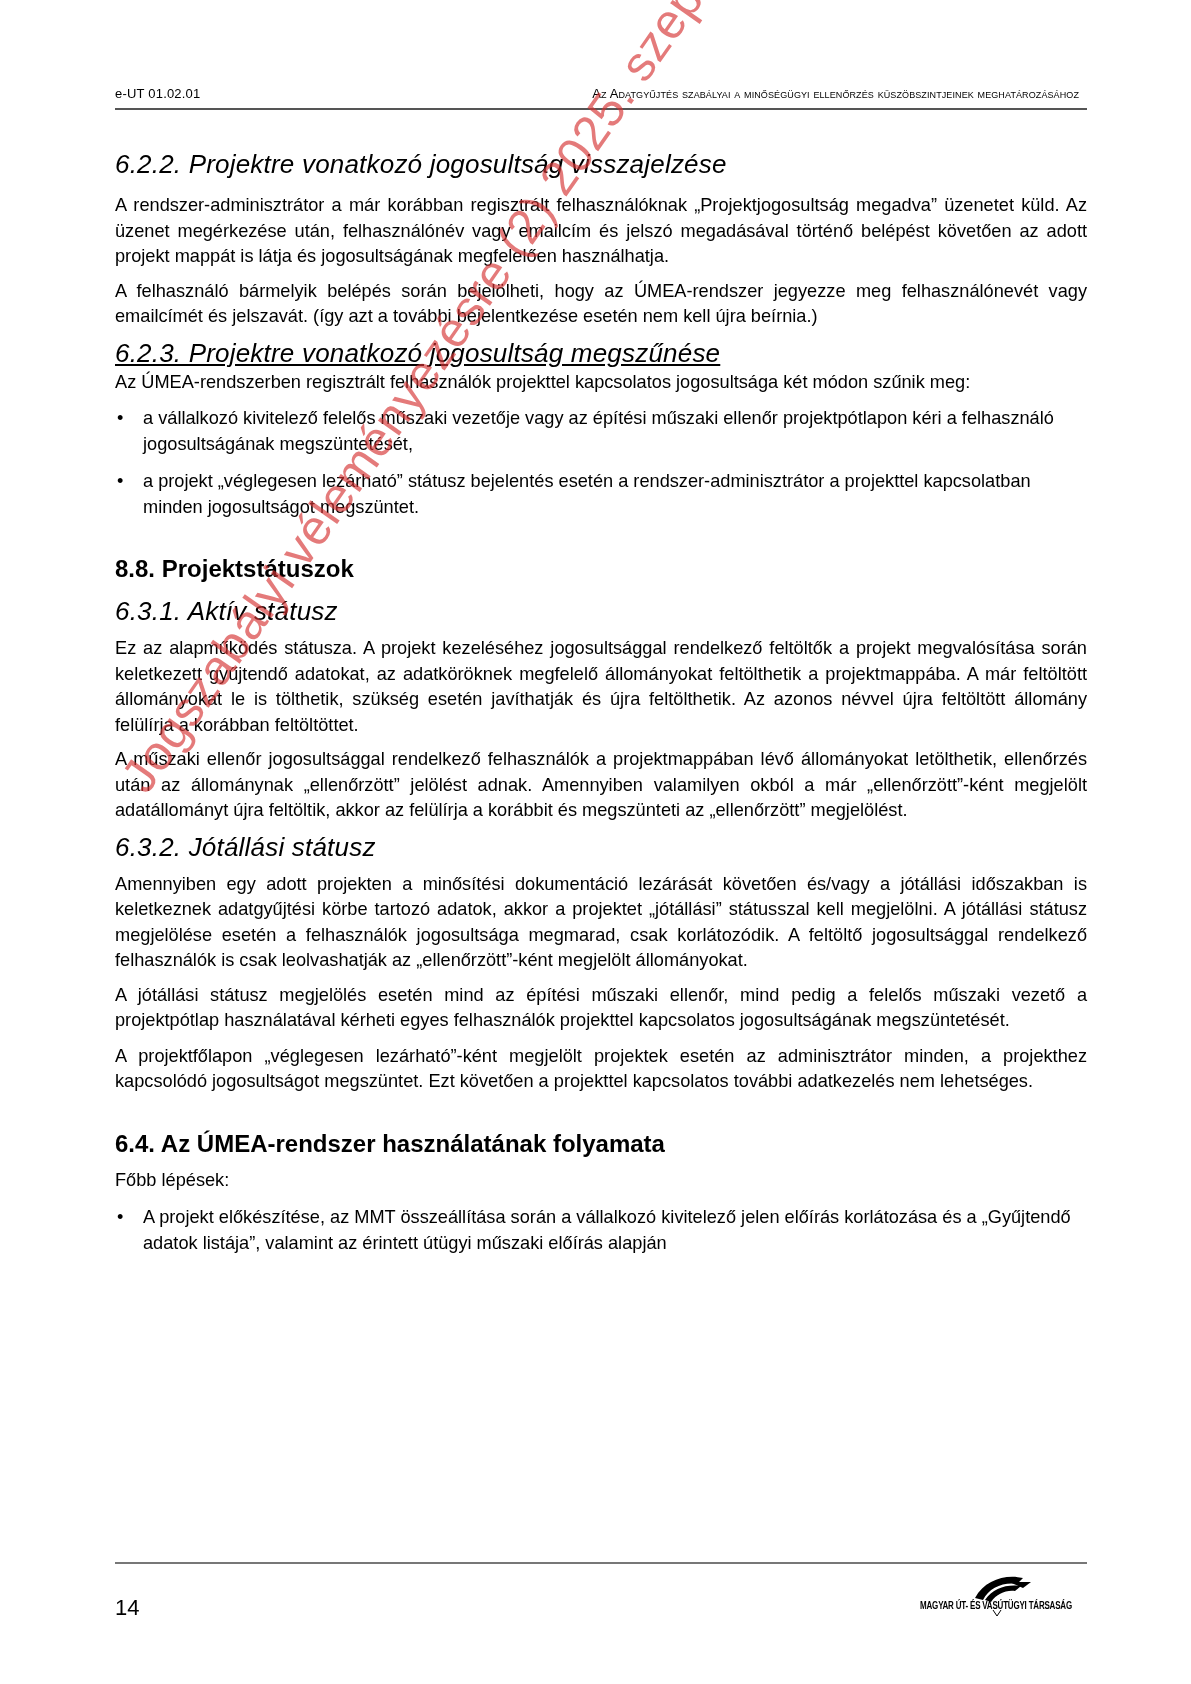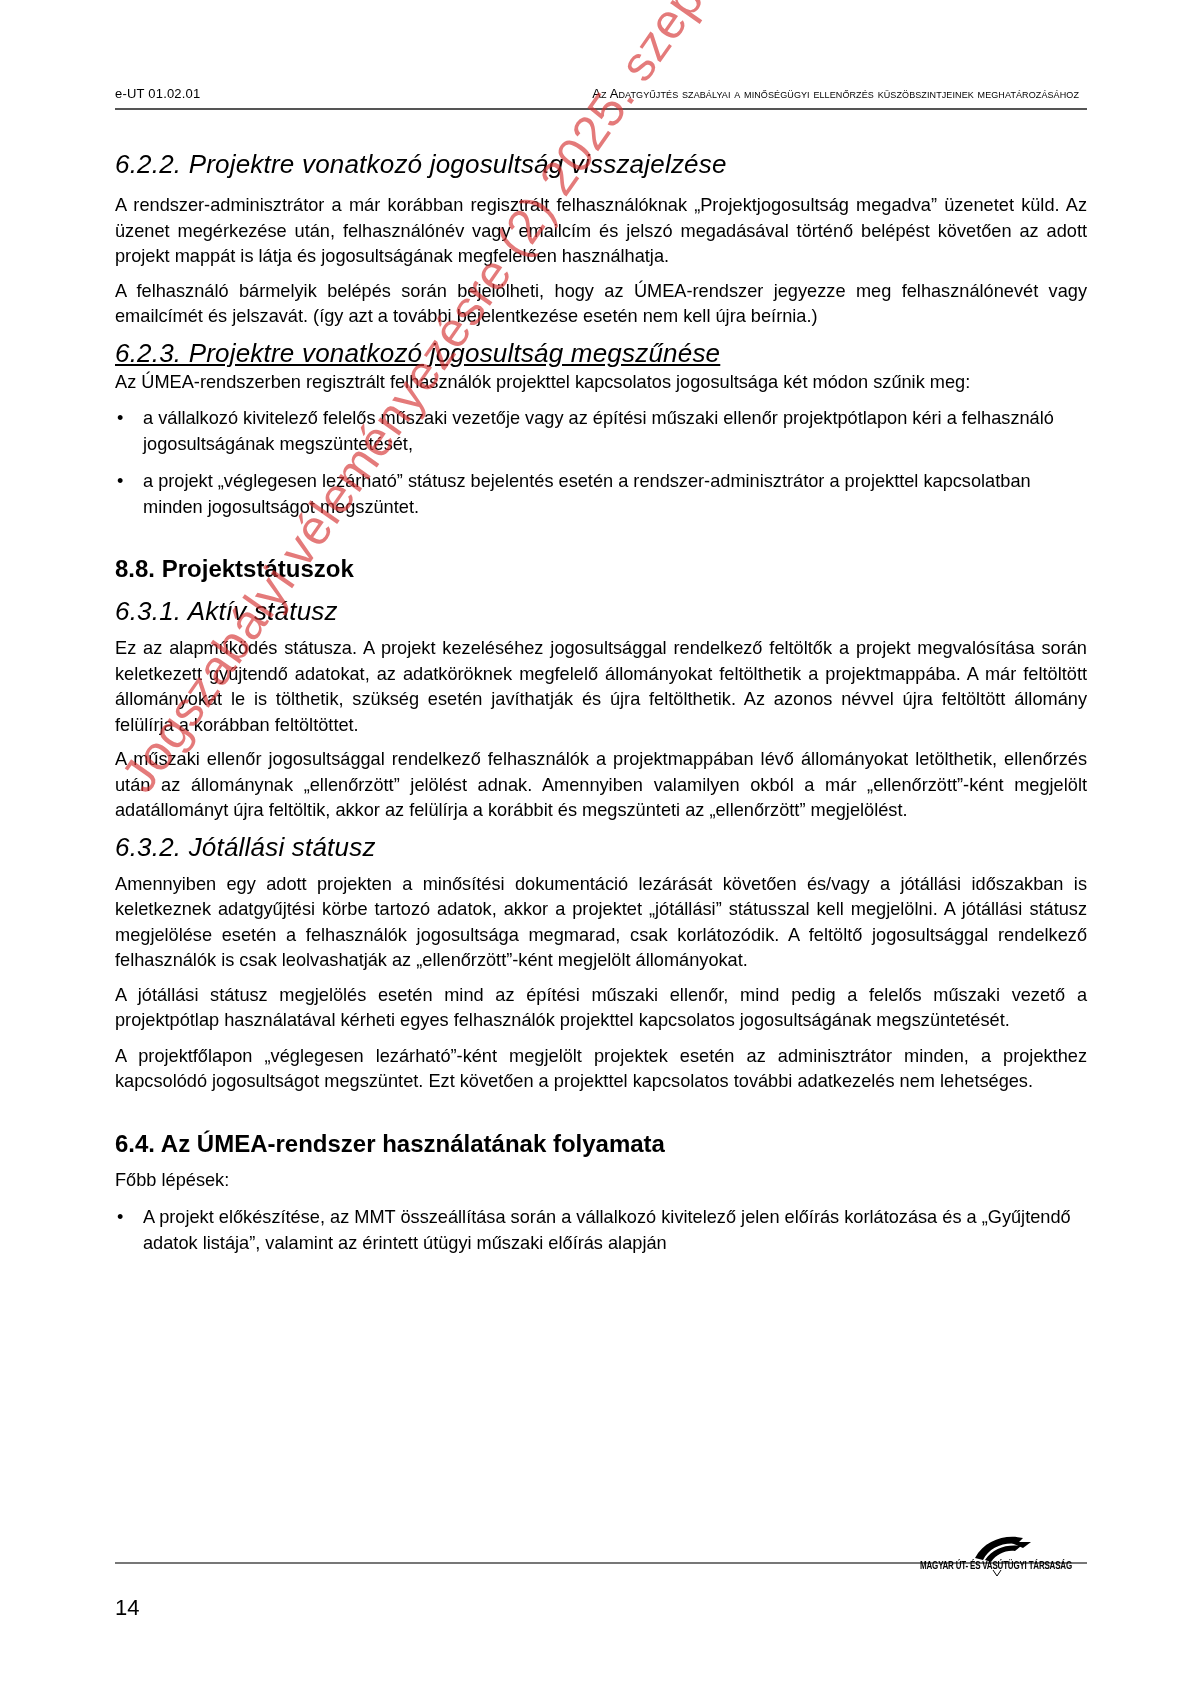--- a/index.html
+++ b/index.html
@@ -25,21 +25,21 @@
     font-size: 18.2px; line-height: 25.5px; margin: 0; text-align: justify;
   }
   ul { margin: 0; padding: 0; list-style: none; }
   li { position: relative; padding-left: 28px; font-size: 18.2px; line-height: 25.5px; }
   li .bullet { position: absolute; left: 2px; top: 0; }
   .footer-line {
     position: absolute; left: 115px; top: 1562px; width: 972px; height: 0;
     border-top: 2px solid #777;
   }
   .page-number { position: absolute; left: 115px; top: 1595px; font-size: 22px; }
-  .logo { position: absolute; left: 905px; top: 1530px; width: 182px; height: 50px; }
+  .logo { position: absolute; left: 905px; top: 1570px; width: 182px; height: 50px; }
   .logo-text {
     position: absolute; left: 0; bottom: 10px; width: 182px; text-align: center;
     font-size: 8px; font-weight: bold; letter-spacing: -0.2px; white-space: nowrap;
     transform: scaleY(1.3);
   }
   .watermark {
     position: absolute; left: 110px; top: 770px; width: 1080px;
     transform-origin: 0 0; transform: rotate(-55deg);
     color: rgba(214, 50, 50, 0.65); font-size: 49px; white-space: nowrap;
     pointer-events: none; letter-spacing: 0.5px;

